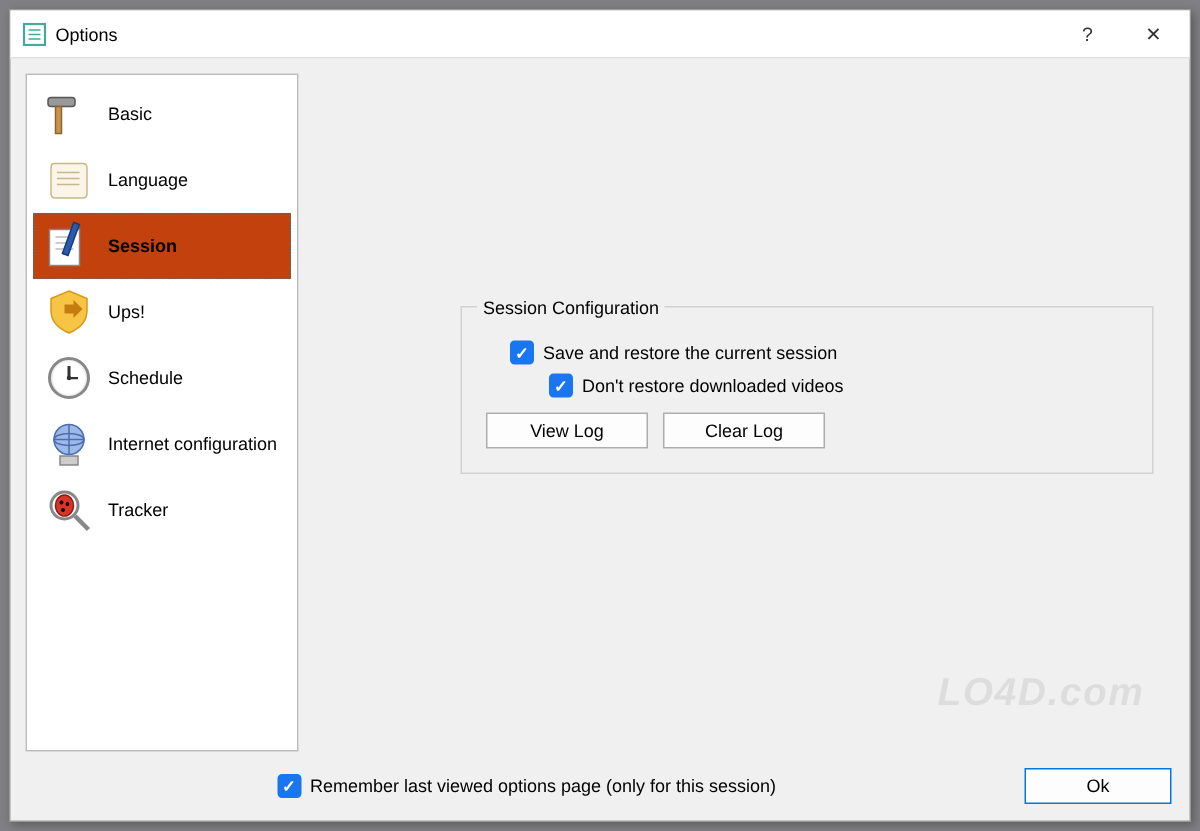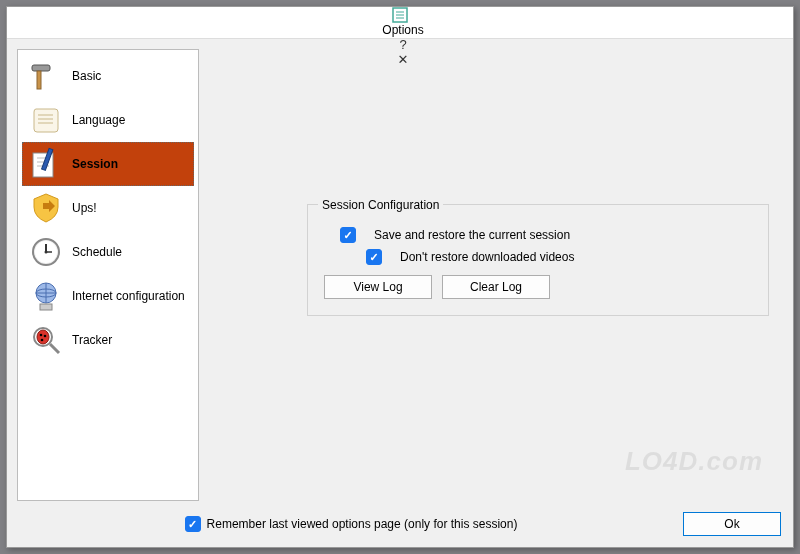--- a/index.html
+++ b/index.html
@@ -23,21 +23,20 @@
   display: flex;
   flex-direction: column;
 }
 .titlebar {
   height: 32px;
   background: #fff;
   border-bottom: 1px solid #ddd;
   display: flex;
   align-items: center;
   padding: 0 2px 0 8px;
-  flex-direction: column;
 }
 .titlebar .app-icon {
   width: 16px; height: 16px;
   margin-right: 6px;
   display: flex; align-items: center; justify-content: center;
 }
 .titlebar .title {
   flex: 1;
   font-size: 12px;
   color: #000;
@@ -108,21 +107,21 @@
   top: -7px;
   left: 10px;
   background: #f0f0f0;
   padding: 0 4px;
   font-size: 12px;
   color: #000;
 }
 .check-row {
   display: flex;
   align-items: center;
-  gap: 18px;
+  gap: 6px;
   margin: 6px 0;
   padding-left: 16px;
 }
 .check-row.indent { margin-left: 26px; }
 .check-row.gap-top { margin-top: 14px; }
 .checkbox-visual {
   width: 16px; height: 16px;
   border-radius: 3px;
   display: flex; align-items: center; justify-content: center;
   cursor: pointer;

